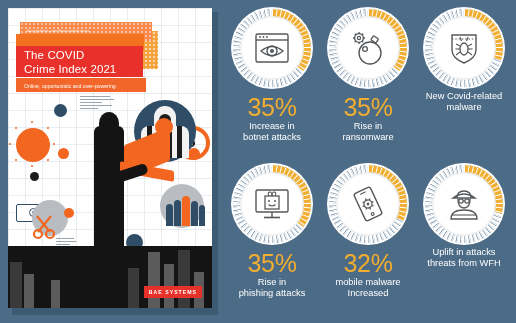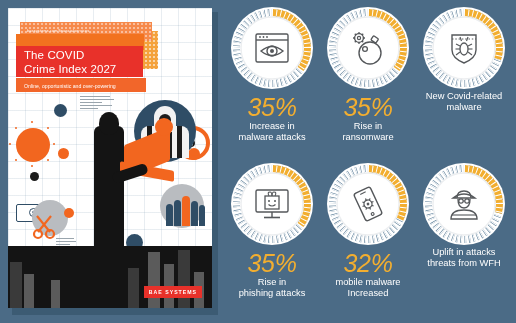--- a/index.html
+++ b/index.html
@@ -190,21 +190,21 @@
   .stat { display: flex; flex-direction: column; align-items: center; }
   .dial { position: relative; width: 84px; height: 84px; }
   .dial svg { display: block; width: 84px; height: 84px; }
   .dial-icon {
     position: absolute; left: 50%; top: 50%; transform: translate(-50%,-50%);
     width: 40px; height: 40px;
   }
   .dial-icon svg { width: 40px; height: 40px; display: block; }
   .pct {
     color: #f2ae30; font-size: 25px; line-height: 26px; font-weight: 500;
-    margin-top: 4px; letter-spacing: -.3px; font-style: italic;
+    margin-top: 4px; letter-spacing: -.3px;
   }
   .lbl {
     color: #ffffff; font-size: 9.3px; line-height: 11.4px; text-align: center;
     max-width: 108px; margin-top: 1px;
   }
 </style>
 </head>
 <body>
 
 <div class="page">
@@ -306,21 +306,21 @@
       <div class="bnr-dot-block">
         <div class="bnr-dot-block-dots"></div>
       </div>
       <div class="bnr-url">
         <div class="bnr-url-dots"></div>
         <span>baesystems.com/financialservices</span>
       </div>
       <div class="bnr-orange"></div>
       <div class="bnr-red">
         <div class="t1">The COVID</div>
-        <div class="t2">Crime Index 2027</div>
+        <div class="t2">Crime Index 2021</div>
       </div>
       <div class="bnr-sub">
         <span>Online, opportunistic and over-powering</span>
       </div>
 
       <div class="bae-logo">BAE SYSTEMS</div>
     </div>
   </div>
 
   <div class="stats">
@@ -345,21 +345,21 @@
               <circle cx="15" cy="9" r="0.9" fill="#55585b"></circle>
             <path d="M9 23 Q20 14 31 23 Q20 32 9 23 Z" fill="none" stroke="#55585b" stroke-width="1.4"></path>
             <circle cx="20" cy="23" r="5" fill="none" stroke="#55585b" stroke-width="1.4"></circle>
             <circle cx="20" cy="23" r="2" fill="#55585b"></circle>
           </svg>
         </div>
       </div>
       <div class="pct">35%</div>
       <div class="lbl">
         <div>Increase in</div>
-        <div>malware attacks</div>
+        <div>botnet attacks</div>
       </div>
     </div>
 
     <div class="stat">
       <div class="dial">
         <svg viewBox="0 0 84 84" aria-hidden="true">
           <circle cx="42" cy="42" r="41" fill="#ffffff"></circle>
           <circle cx="42" cy="42" r="31" fill="none" stroke="#eceef0" stroke-width="1.4"></circle>
           <g transform="rotate(-90 42 42)">
             <circle cx="42" cy="42" r="35.5" fill="none" stroke="#5d7f99" stroke-width="7" stroke-dasharray="1.6 2.6"></circle>

